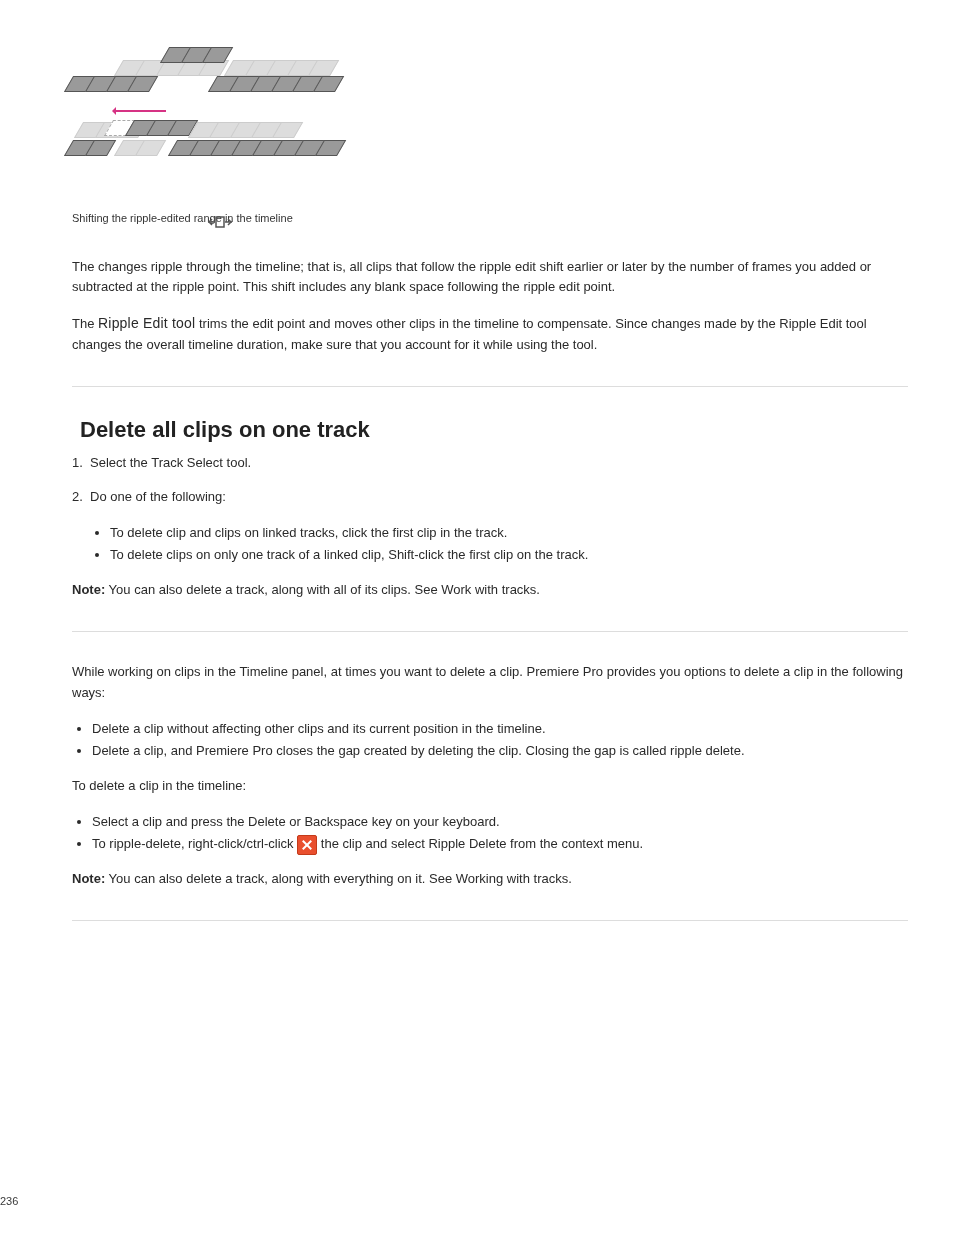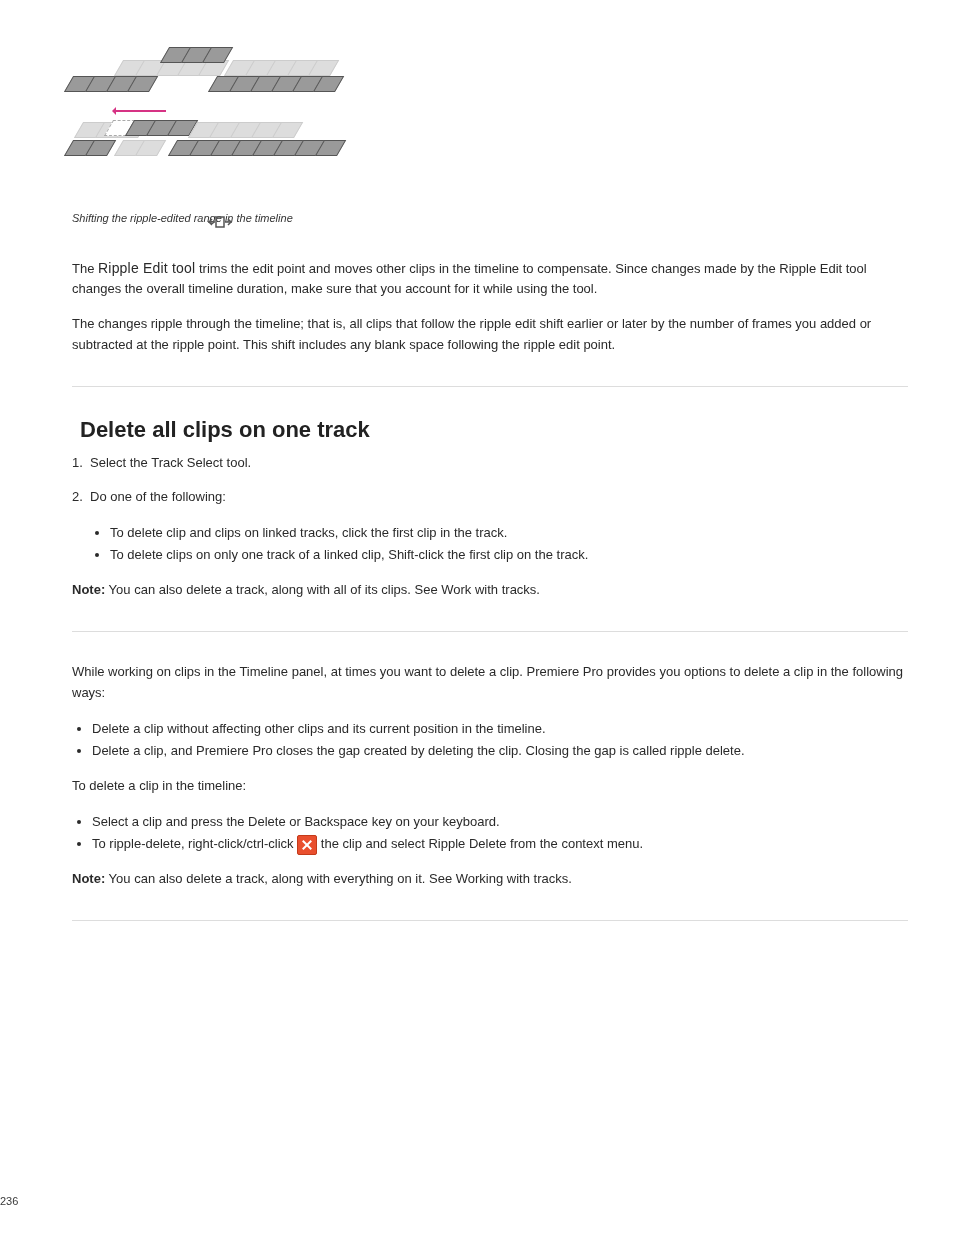--- a/index.html
+++ b/index.html
@@ -1,18 +1,18 @@
 <!DOCTYPE html>
 <html><head>
 <meta charset="utf-8">
 <style>
   html,body{margin:0;padding:0;background:#fff;font-family:"Segoe UI",Arial,sans-serif;color:#2a2a2a}
   .page{width:954px;height:1235px;position:relative;margin:0 auto}
   .content{position:absolute;left:72px;top:60px;right:46px}
-  .caption{font-size:11px;font-style:italic;color:#333;margin:10px 0 30px 0;line-height:1.5}
+  .caption{font-size:11px;color:#333;margin:10px 0 30px 0;line-height:1.5}
   .body-text{font-size:13px;line-height:1.6;color:#2a2a2a;margin:0 0 14px 0}
   .ripple{letter-spacing:.2px}
   hr.sep{border:none;border-top:1px solid #ddd;margin:30px 0}
   h2.section{font-size:22px;font-weight:700;margin:0 0 10px 8px;color:#222}
   ul.bullets{margin:0 0 14px 0;padding-left:20px}
   ul.bullets li{font-size:13px;line-height:1.7}
   .inline-x{display:inline-block;width:18px;height:18px;background:#e94f2e;border:1px solid #c33a1a;vertical-align:middle;position:relative;border-radius:2px}
   .inline-x::before,.inline-x::after{content:"";position:absolute;left:3px;right:3px;top:8px;height:2px;background:#fff}
   .inline-x::before{transform:rotate(45deg)}
   .inline-x::after{transform:rotate(-45deg)}
@@ -78,25 +78,25 @@
         <rect x="8" y="2" width="8" height="10" fill="none" stroke="#555" stroke-width="1.5"></rect>
         <line x1="0" y1="7" x2="7" y2="7" stroke="#555" stroke-width="1.5"></line>
         <polyline points="4,4 1,7 4,10" fill="none" stroke="#555" stroke-width="1.5"></polyline>
         <line x1="17" y1="7" x2="24" y2="7" stroke="#555" stroke-width="1.5"></line>
         <polyline points="20,4 23,7 20,10" fill="none" stroke="#555" stroke-width="1.5"></polyline>
       </svg>
     </div>
 
     <p class="caption">Shifting the ripple-edited range in the timeline</p>
 
+    <p class="body-text">The changes ripple through the timeline; that is, all clips that follow the ripple edit shift earlier or later by the number of frames you added or subtracted at the ripple point. This shift includes any blank space following the ripple edit point.</p>
+
     <p class="body-text">
       <span>The </span><span class="ripple" style="font-size:14px;font-weight:500">Ripple Edit tool</span><span> trims the edit point and moves other clips in the timeline to compensate. Since changes made by the Ripple Edit tool changes the overall timeline duration, make sure that you account for it while using the tool.</span>
     </p>
-
-    <p class="body-text">The changes ripple through the timeline; that is, all clips that follow the ripple edit shift earlier or later by the number of frames you added or subtracted at the ripple point. This shift includes any blank space following the ripple edit point.</p>
 
     <hr class="sep">
 
     <h2 class="section">Delete all clips on one track</h2>
 
     <p class="body-text"><span style="display:inline-block;width:18px">1.</span><span>Select the Track Select tool.</span></p>
     <p class="body-text"><span style="display:inline-block;width:18px">2.</span><span>Do one of the following:</span></p>
     <ul class="bullets" style="padding-left:38px">
       <li>To delete clip and clips on linked tracks, click the first clip in the track.</li>
       <li>To delete clips on only one track of a linked clip, Shift-click the first clip on the track.</li>

